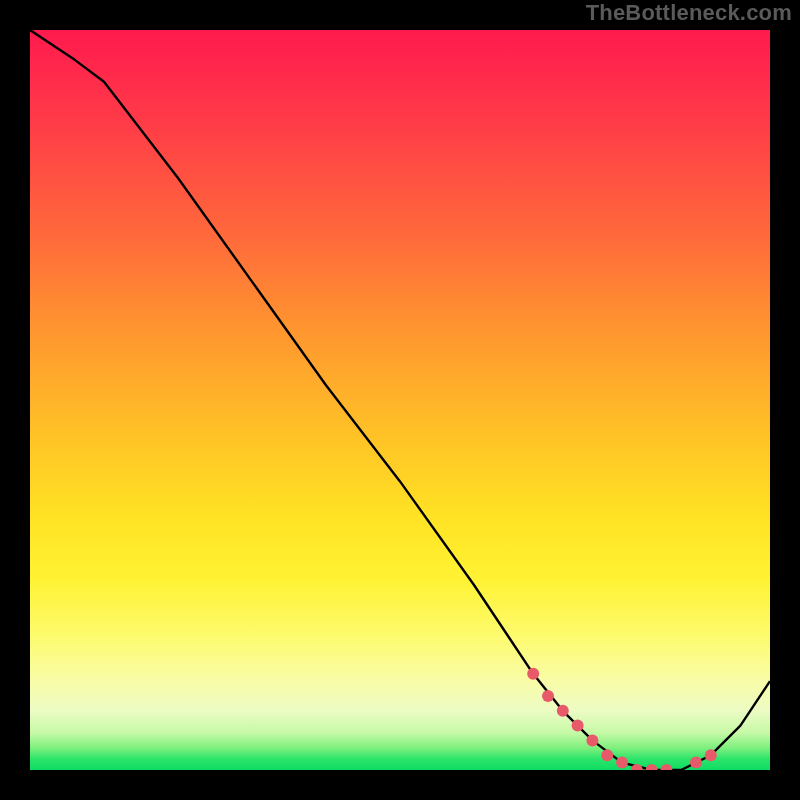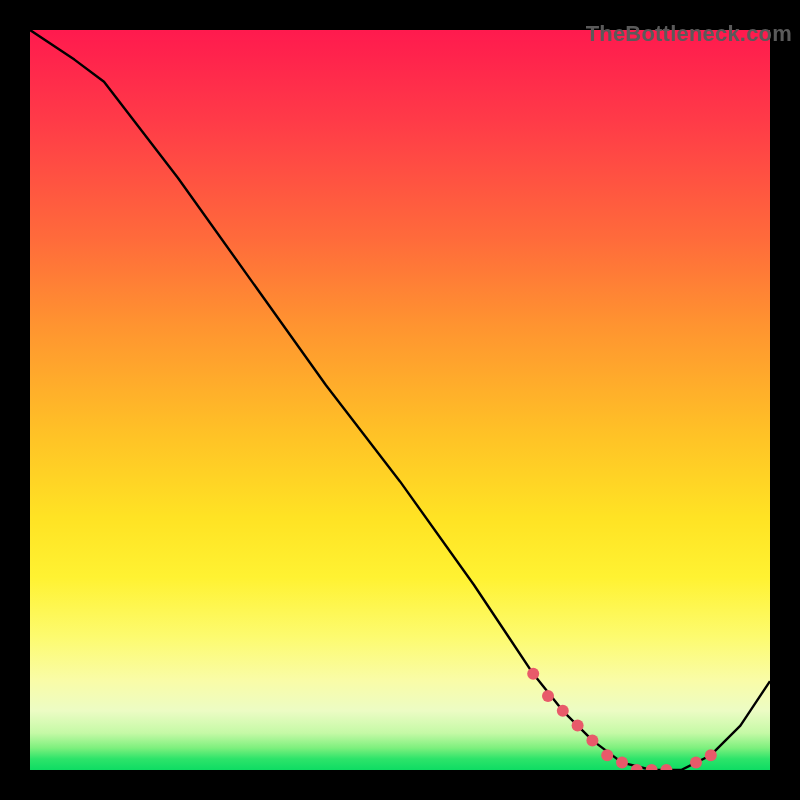--- a/index.html
+++ b/index.html
@@ -12,21 +12,21 @@
     font-family: Arial, Helvetica, sans-serif;
   }
   .frame {
     position: relative;
     width: 800px;
     height: 800px;
     background: #000;
   }
   .watermark {
     position: absolute;
-    top: 21px;
+    top: 0;
     right: 8px;
     font-size: 22px;
     font-weight: 600;
     color: #5a5a5a;
     letter-spacing: 0.2px;
     z-index: 5;
     user-select: none;
   }
   .plot {
     position: absolute;

